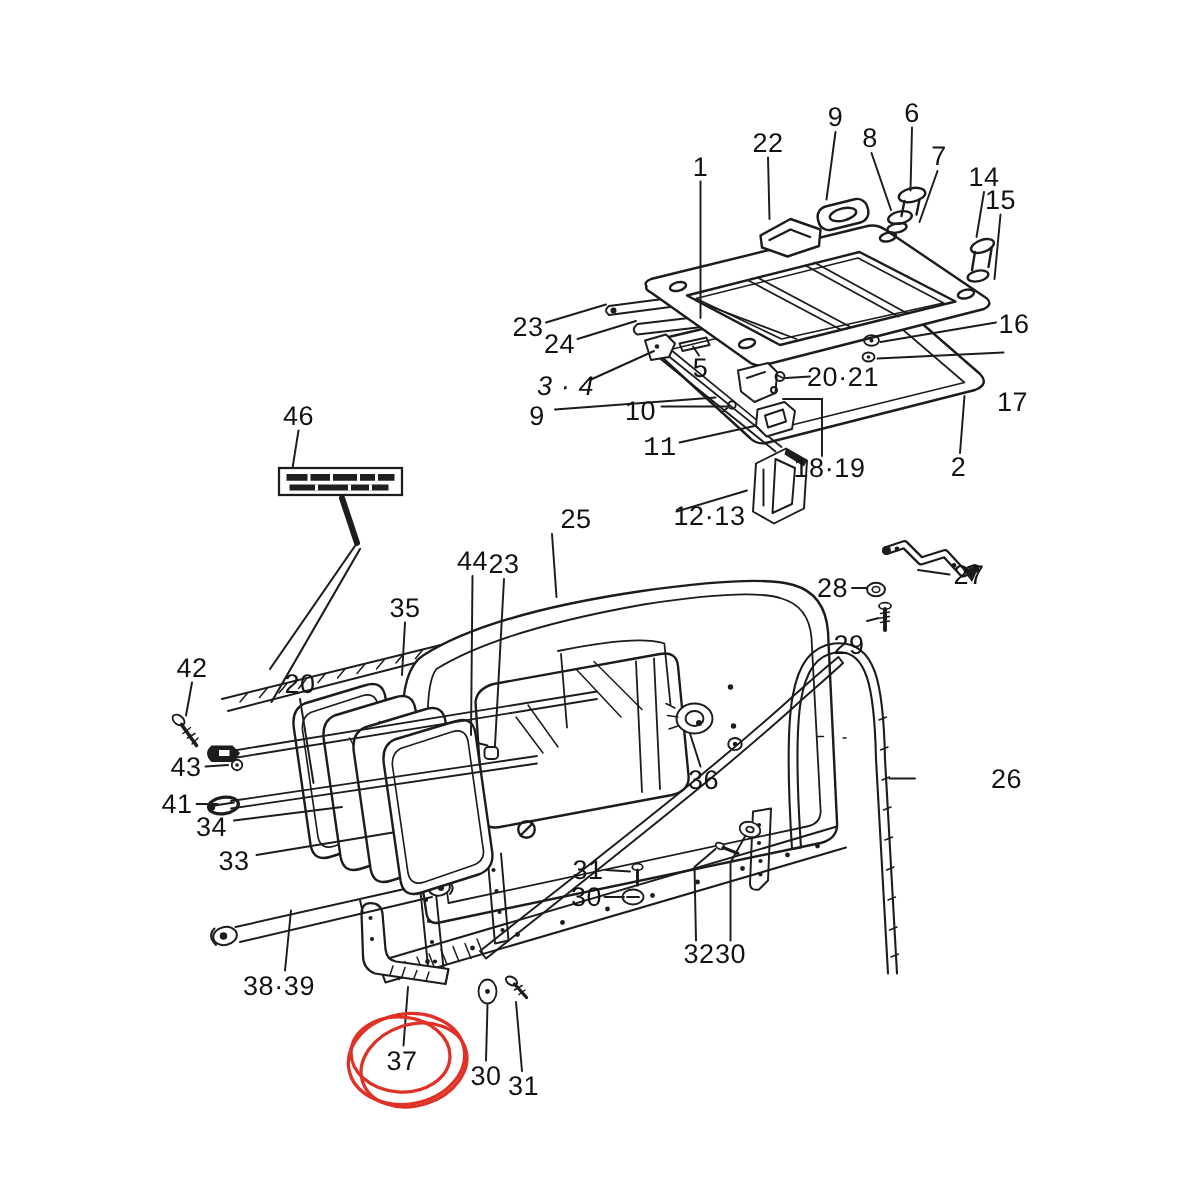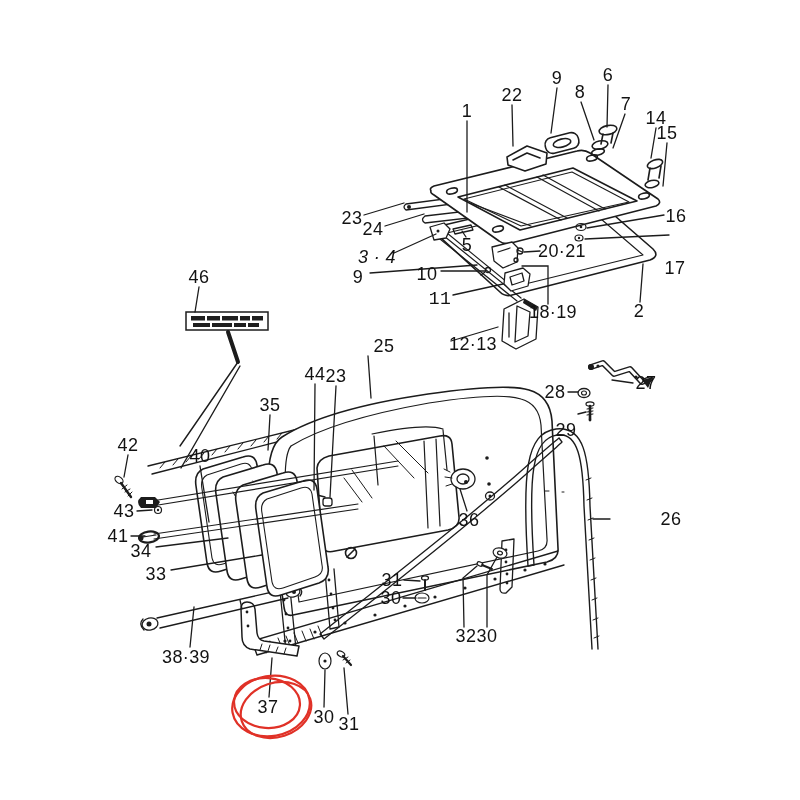--- a/index.html
+++ b/index.html
@@ -354,21 +354,21 @@
       <span class="part-label" style="left: 428px; top: 344px; margin-left: 45px;">12·13</span>
       <span class="part-label" style="left: 199px; top: 277px;">46</span>
       <span class="part-label" style="left: 384px; top: 346px;">25</span>
       <span class="part-label" style="left: 315px; top: 374px;">44</span>
       <span class="part-label" style="left: 336px; top: 376px;">23</span>
       <span class="part-label" style="left: 270px; top: 405px;">35</span>
       <span class="part-label" style="left: 646px; top: 383px;">27</span>
       <span class="part-label" style="left: 555px; top: 392px;">28</span>
       <span class="part-label" style="left: 566px; top: 414px; margin-top: 16px;">29</span>
       <span class="part-label" style="left: 128px; top: 445px;">42</span>
-      <span class="part-label" style="left: 200px; top: 456px;">40</span>
+      <span class="part-label" style="left: 200px; top: 456px;">20</span>
       <span class="part-label" style="left: 124px; top: 511px;">43</span>
       <span class="part-label" style="left: 118px; top: 536px;">41</span>
       <span class="part-label" style="left: 141px; top: 551px;">34</span>
       <span class="part-label" style="left: 156px; top: 574px;">33</span>
       <span class="part-label" style="left: 469px; top: 520px;">36</span>
       <span class="part-label" style="left: 623px; top: 519px; margin-left: 48px;">26</span>
       <span class="part-label" style="left: 392px; top: 580px;">31</span>
       <span class="part-label" style="left: 391px; top: 598px;">30</span>
       <span class="part-label" style="left: 466px; top: 636px;">32</span>
       <span class="part-label" style="left: 487px; top: 636px;">30</span>

